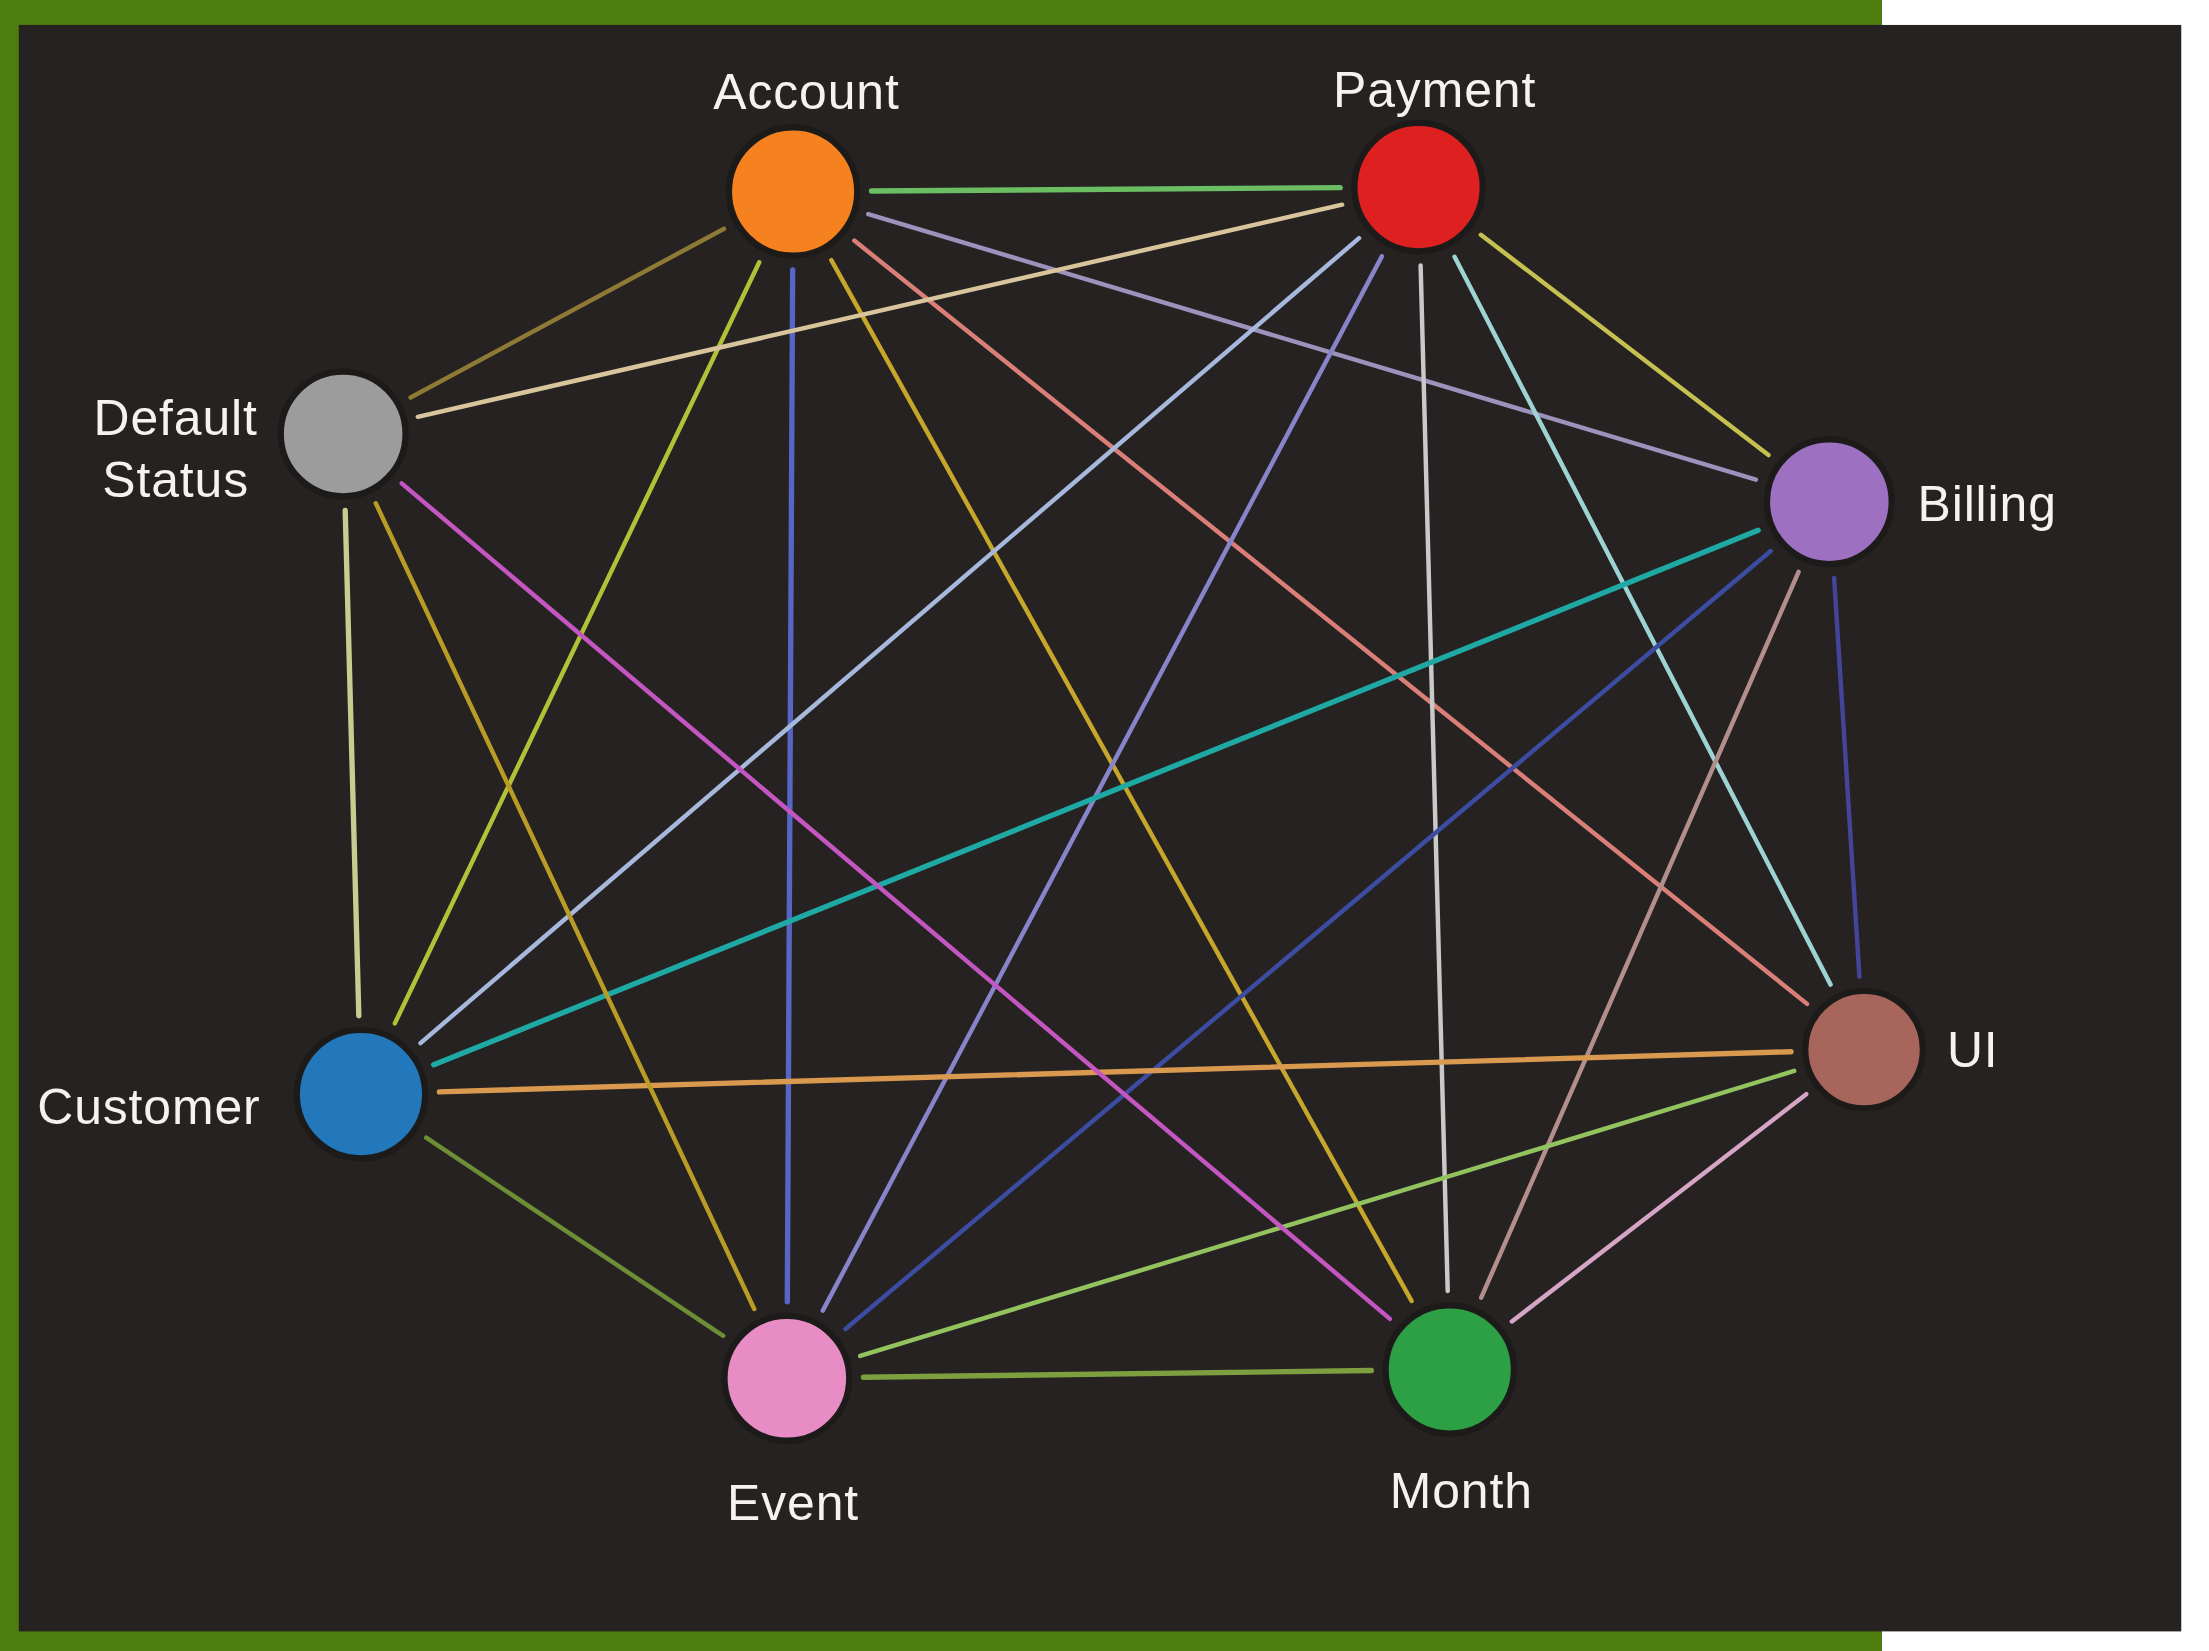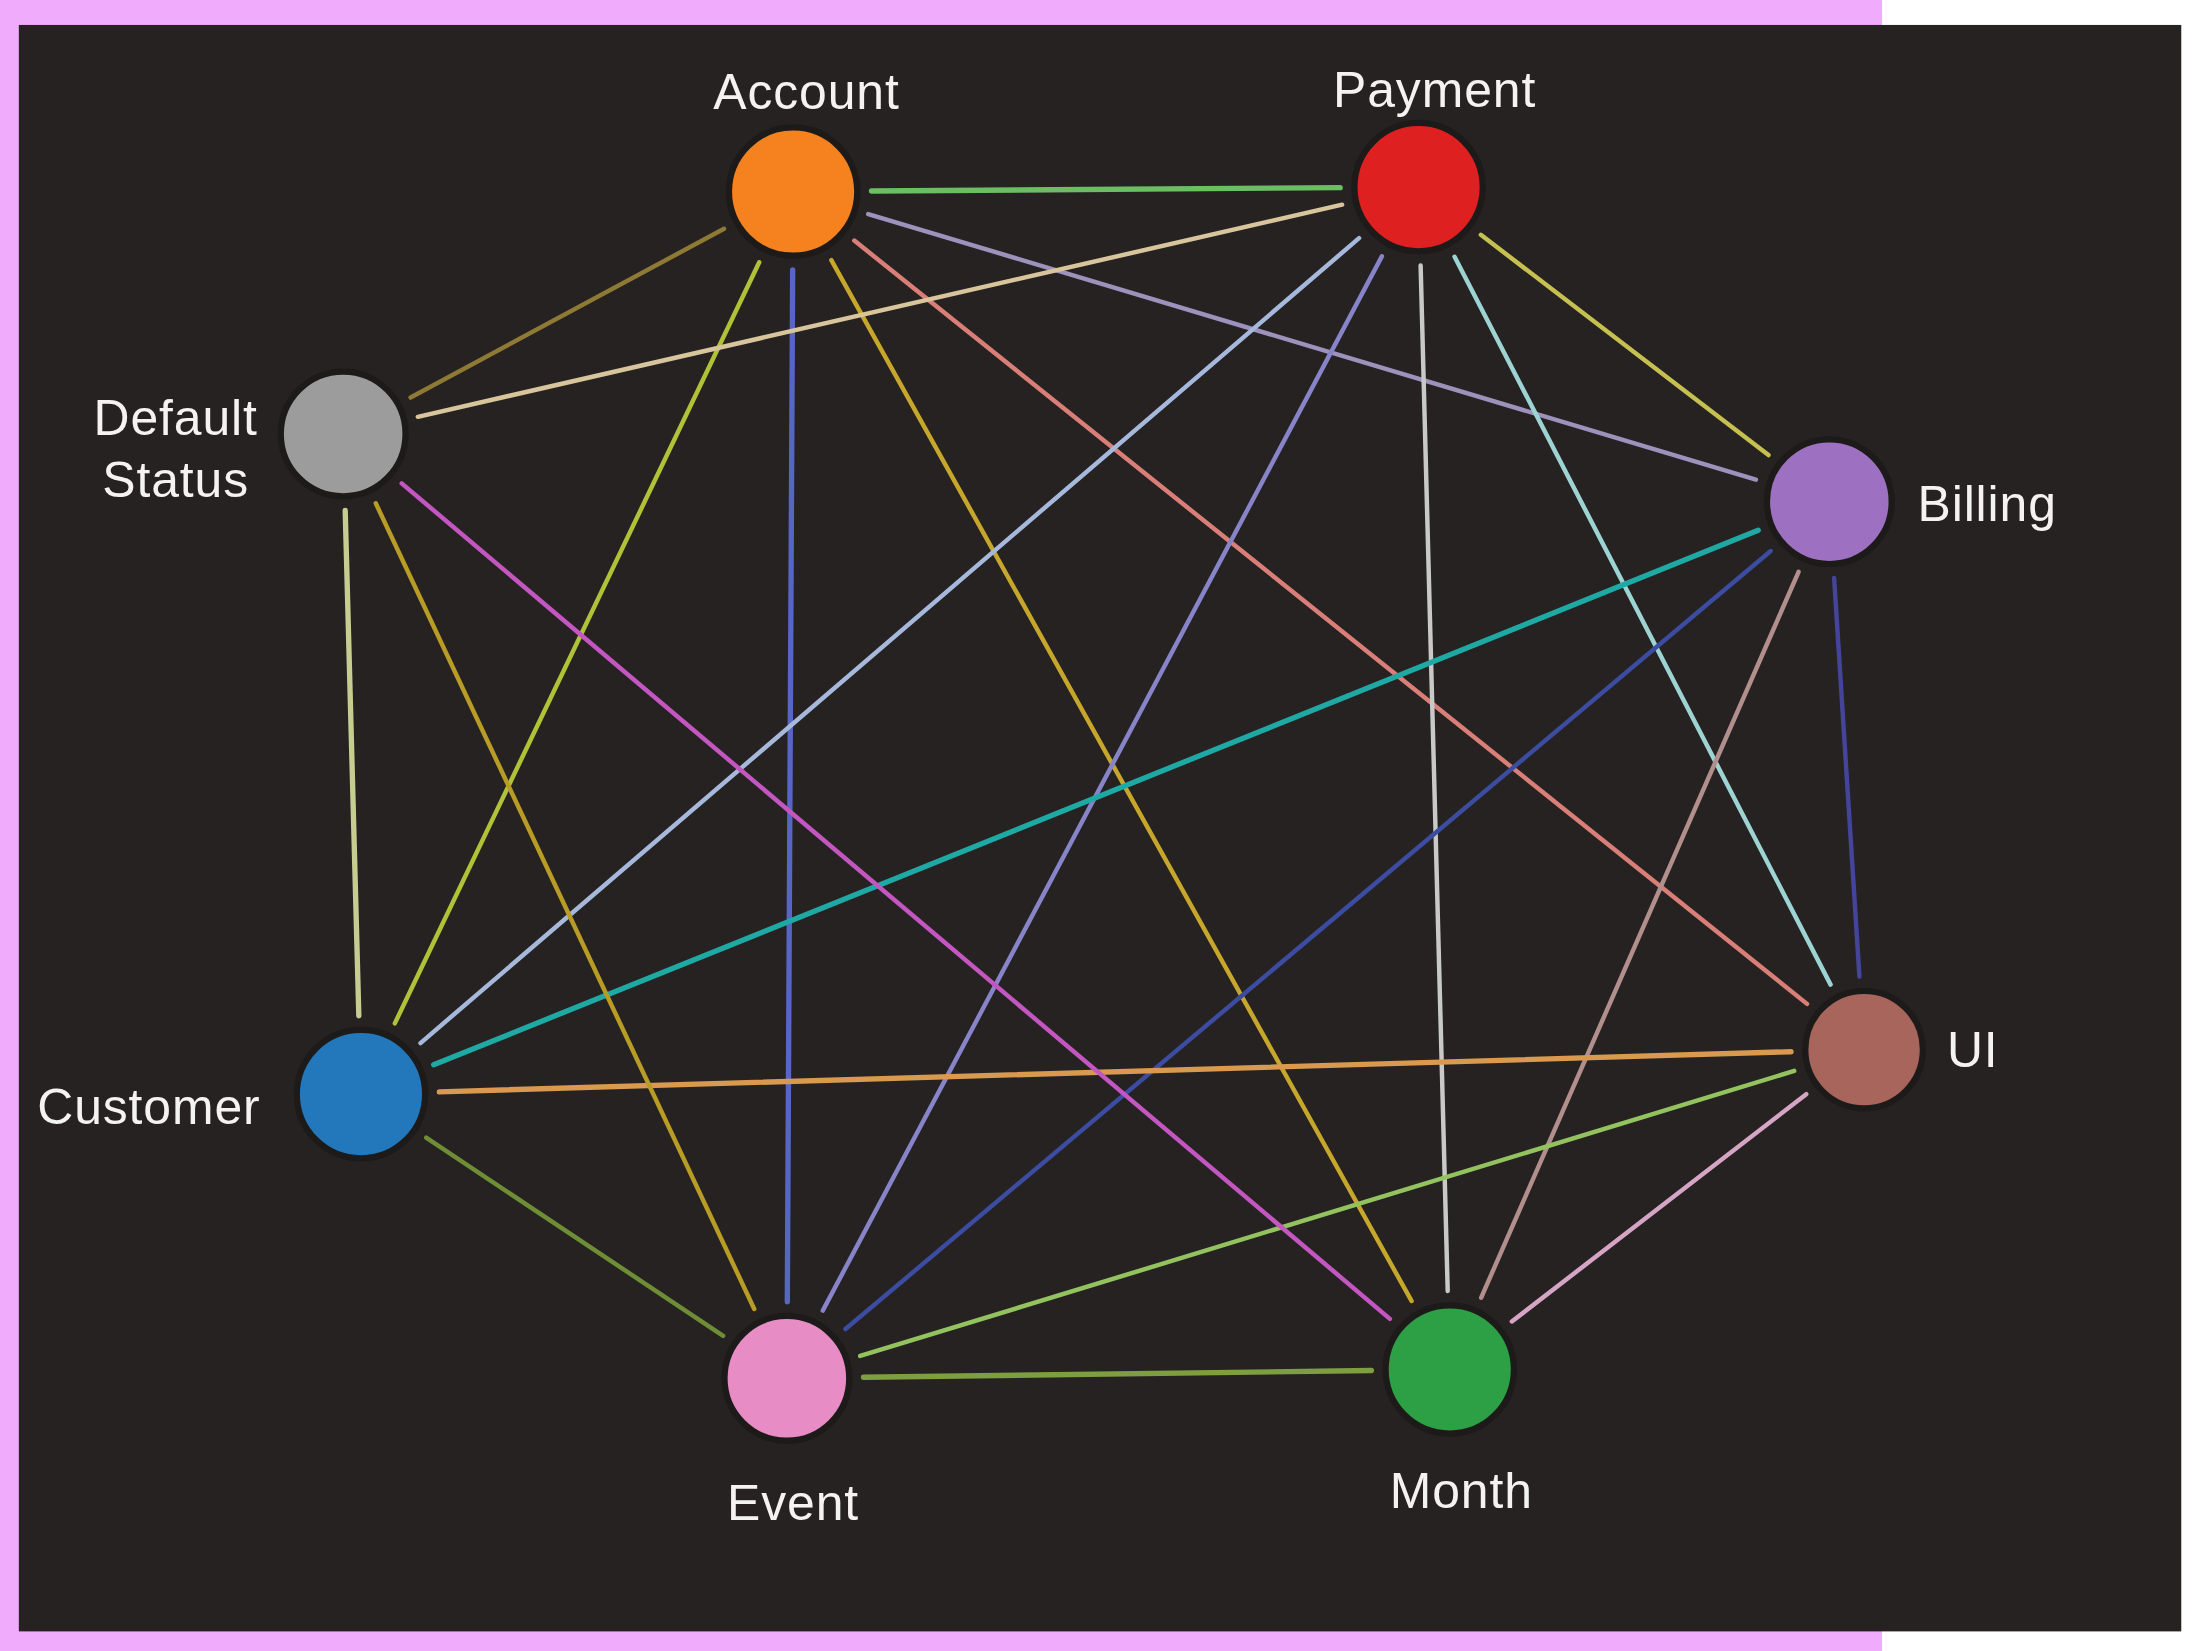--- a/index.html
+++ b/index.html
@@ -7,21 +7,21 @@
     padding: 0;
     background: #ffffff;
     width: 2209px;
     height: 1651px;
     font-family: "Liberation Sans", sans-serif;
   }
   .frame {
     position: relative;
     width: 1882px;
     height: 1651px;
-    background: #f0abfc;
+    background: #4d7c0f;
   }
   svg { display: block; }
   text.node-label {
     fill: #f4f3f2;
     font-family: "Liberation Sans", sans-serif;
     font-size: 56px;
     font-weight: 400;
     letter-spacing: 1px;
   }
 </style>

